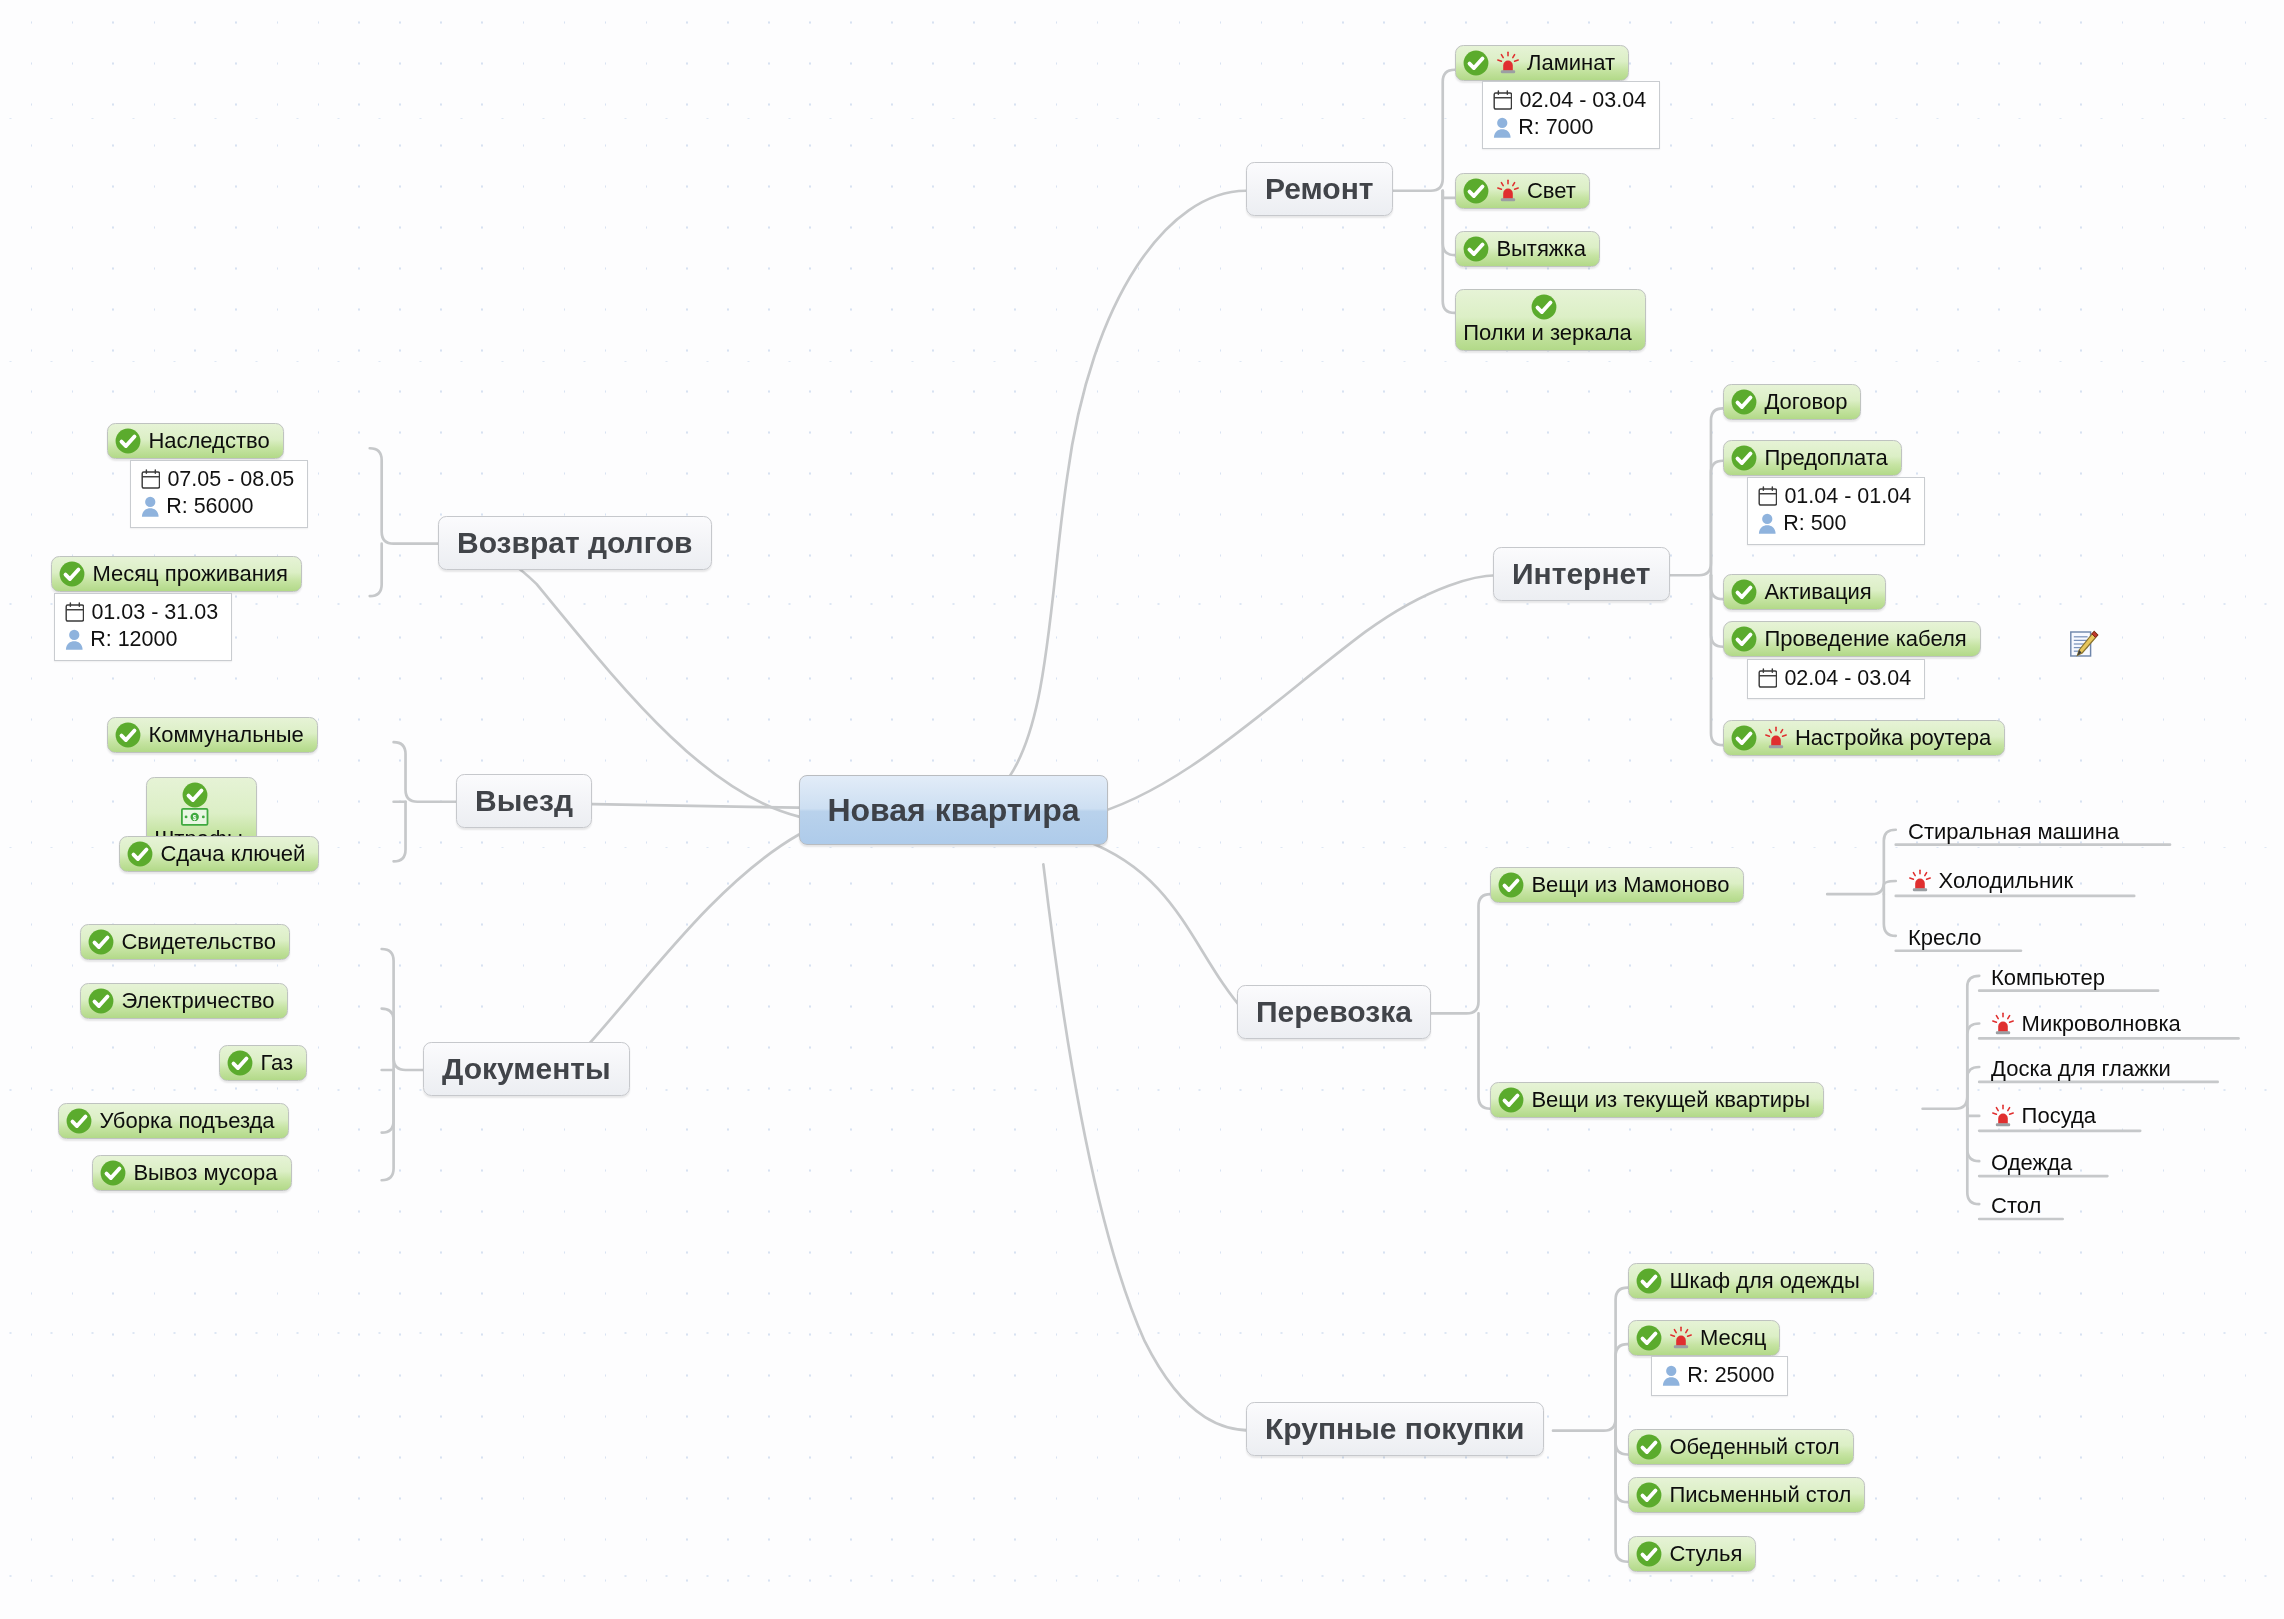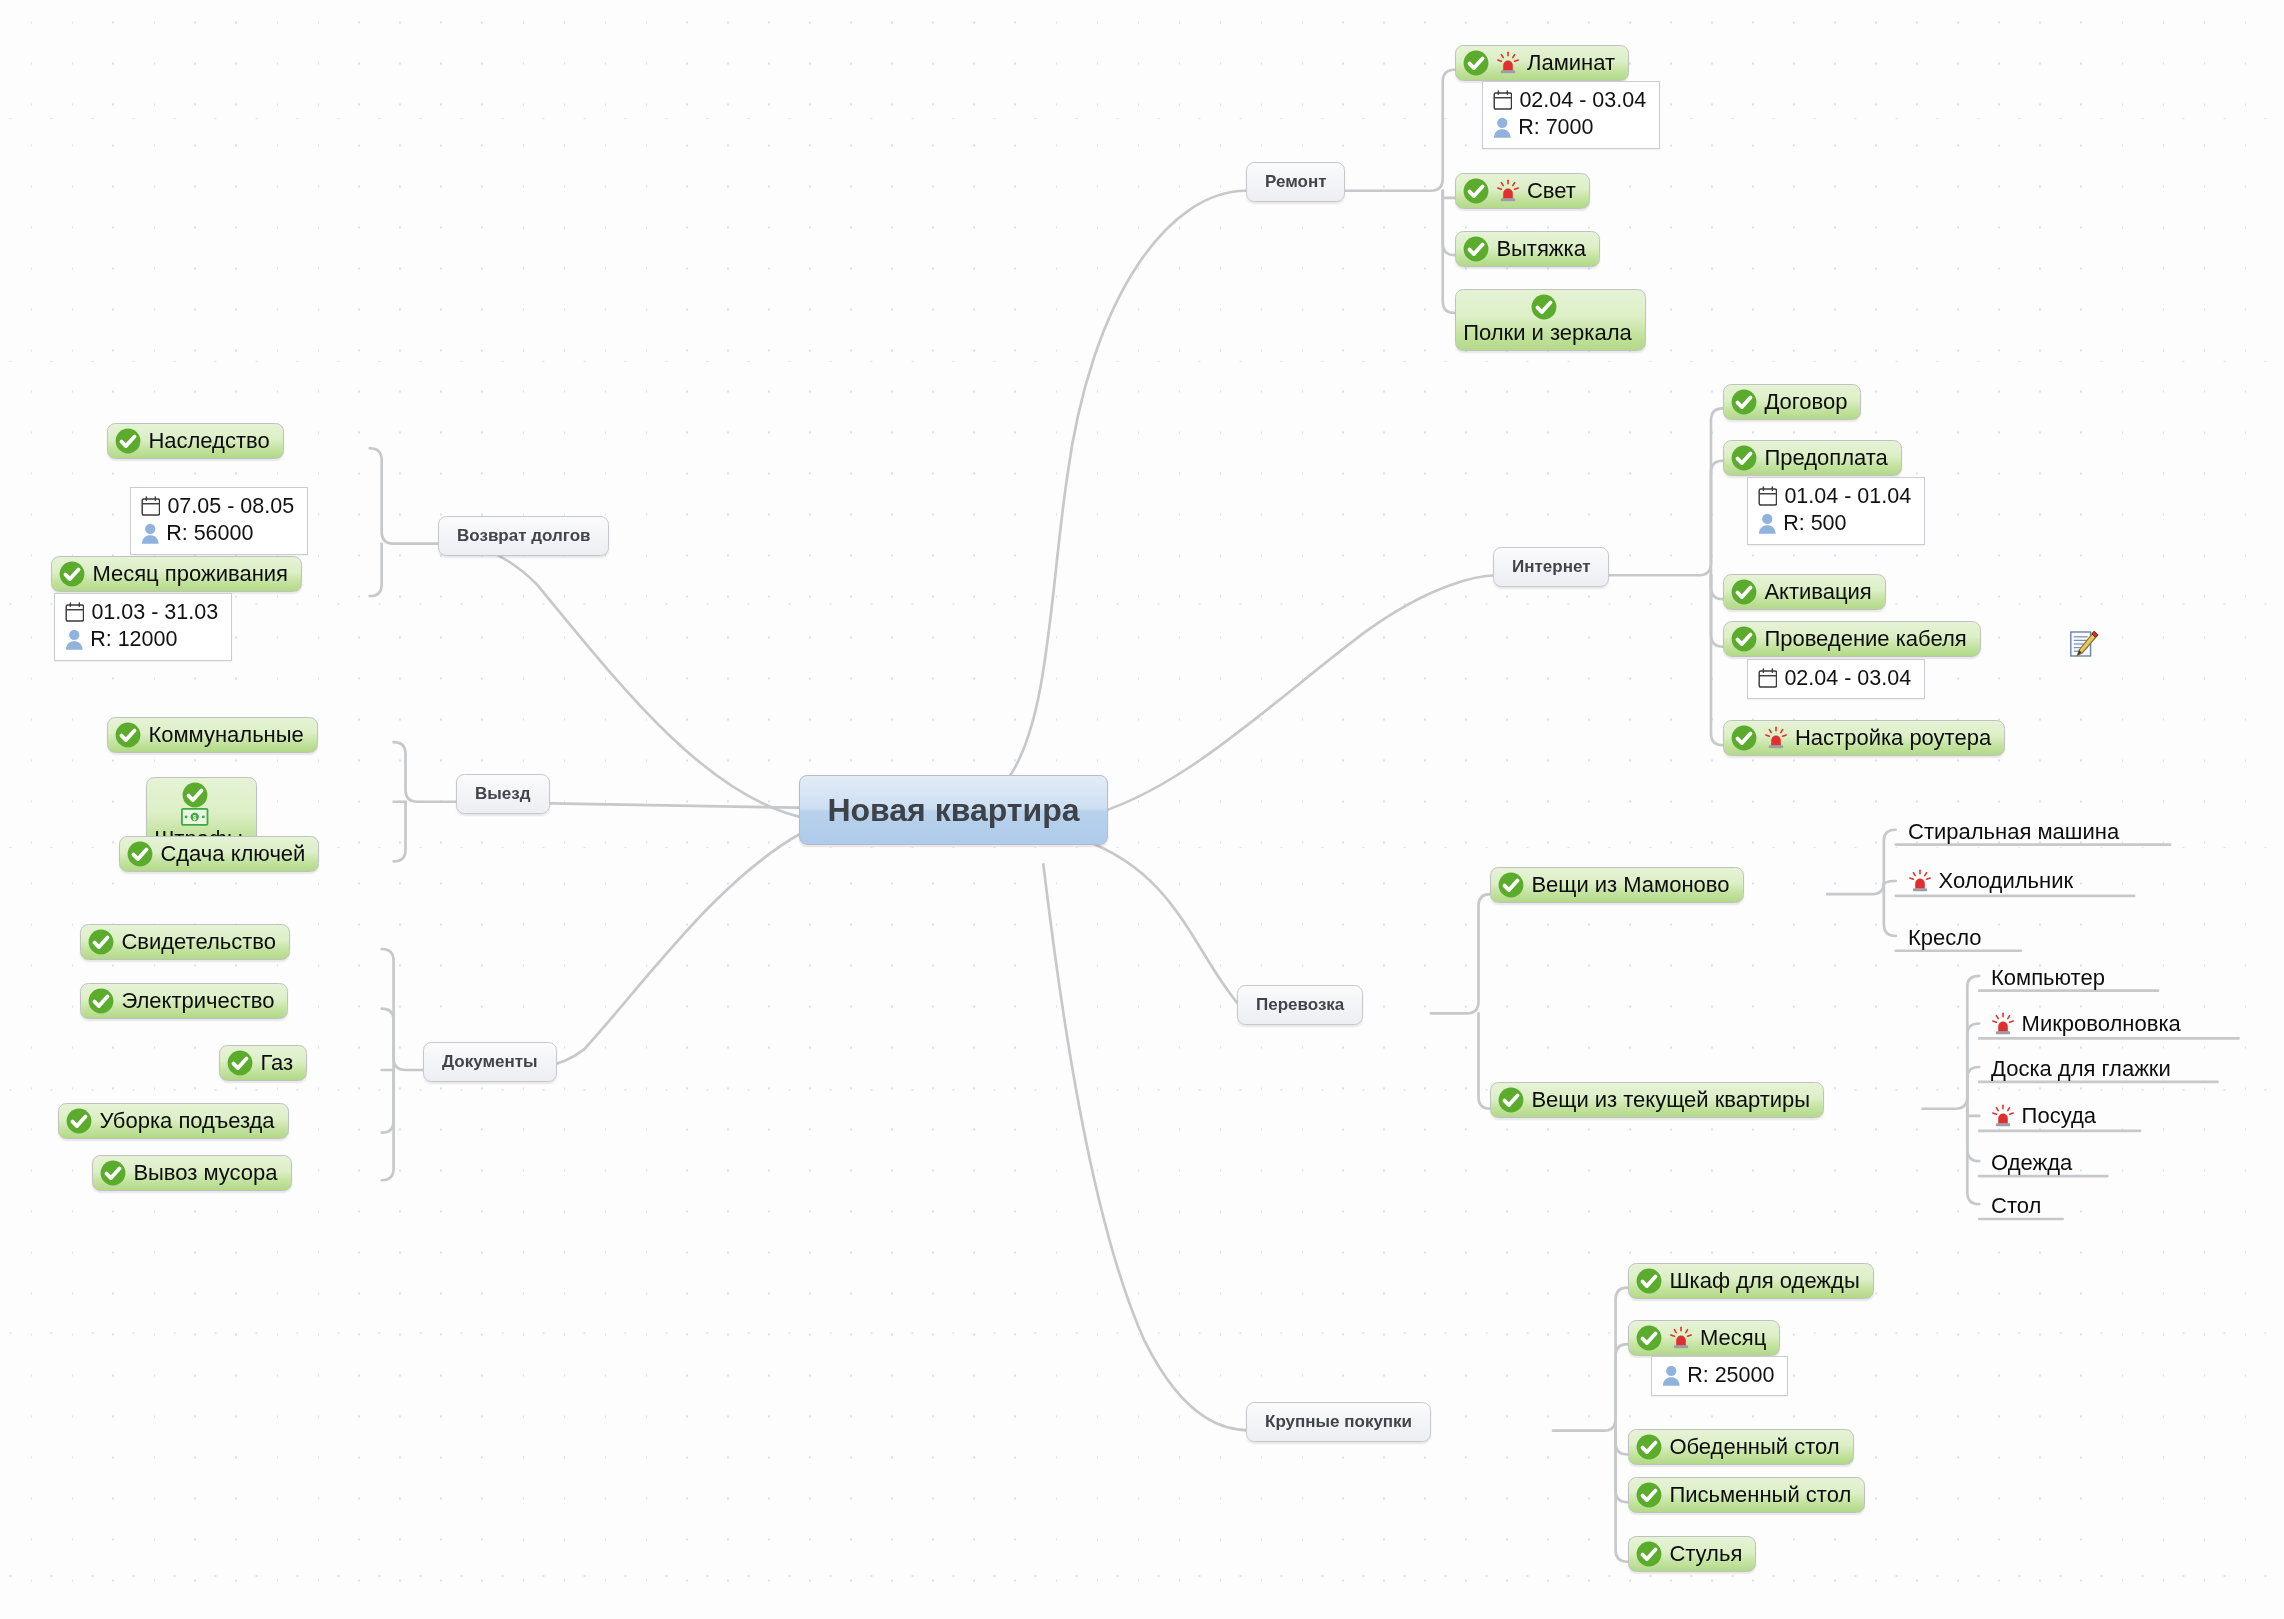--- a/index.html
+++ b/index.html
@@ -36,21 +36,21 @@
     background:linear-gradient(to bottom,#e2ecf8 0%,#cddff2 48%,#b9d2ec 52%,#aecbea 100%);
     border:1.2px solid #b9bcc0;border-radius:8px;
     padding:15.5px 27.4px;
     font-size:32px;font-weight:bold;color:#3d4148;
     box-shadow:0 1.2px 1.8px rgba(0,0,0,.10);
   }
   .branch{
     background:linear-gradient(to bottom,#fbfbfd 0%,#f3f4f7 52%,#eceef2 100%);
     border:1.2px solid #c6c8cc;border-radius:8.3px;
     padding:9px 18px;
-    font-size:17px;font-weight:bold;color:#414449;
+    font-size:30px;font-weight:bold;color:#414449;
     box-shadow:0 1.2px 1.8px rgba(0,0,0,.09);
   }
   .leaf{
     background:linear-gradient(to bottom,#e6f3d6 0%,#dcefc6 45%,#c6e4a3 70%,#b2d988 100%);
     border:1.2px solid #bfc3c0;border-radius:8.3px;
     padding:4.2px 13px 4.2px 7.2px;
     font-size:22px;color:#0d0d0d;
     box-shadow:0 1.2px 1.8px rgba(0,0,0,.09);
   }
   .plain{
@@ -554,21 +554,21 @@
 
   <div class="node leaf" style="left:107px;top:423px;">
     <span class="ico chk">
       <svg viewBox="0 0 44 44">
           <circle cx="22" cy="22" r="21" fill="#5bab2d"></circle>
           <path d="M11 23 L18.5 30.5 L33 14.5" stroke="#fff" stroke-width="6.5" fill="none" stroke-linecap="round" stroke-linejoin="round"></path>
         </svg>
     </span>
     <span>Наследство</span>
   </div>
-  <div class="infocard" style="left:130px;top:460px;margin-top:27px;">
+  <div class="infocard" style="left:130px;top:460px;">
     <div class="inforow">
       <span class="ico cal">
         <svg viewBox="0 0 33 34">
             <rect x="2" y="5" width="29" height="27" rx="2.5" fill="#fff" stroke="#3a3a3a" stroke-width="2.4"></rect>
             <line x1="2" y1="13" x2="31" y2="13" stroke="#3a3a3a" stroke-width="2.4"></line>
             <line x1="9" y1="1.5" x2="9" y2="7" stroke="#3a3a3a" stroke-width="2.4" stroke-linecap="round"></line>
             <line x1="24" y1="1.5" x2="24" y2="7" stroke="#3a3a3a" stroke-width="2.4" stroke-linecap="round"></line>
           </svg>
       </span>
       <span>07.05 - 08.05</span>

